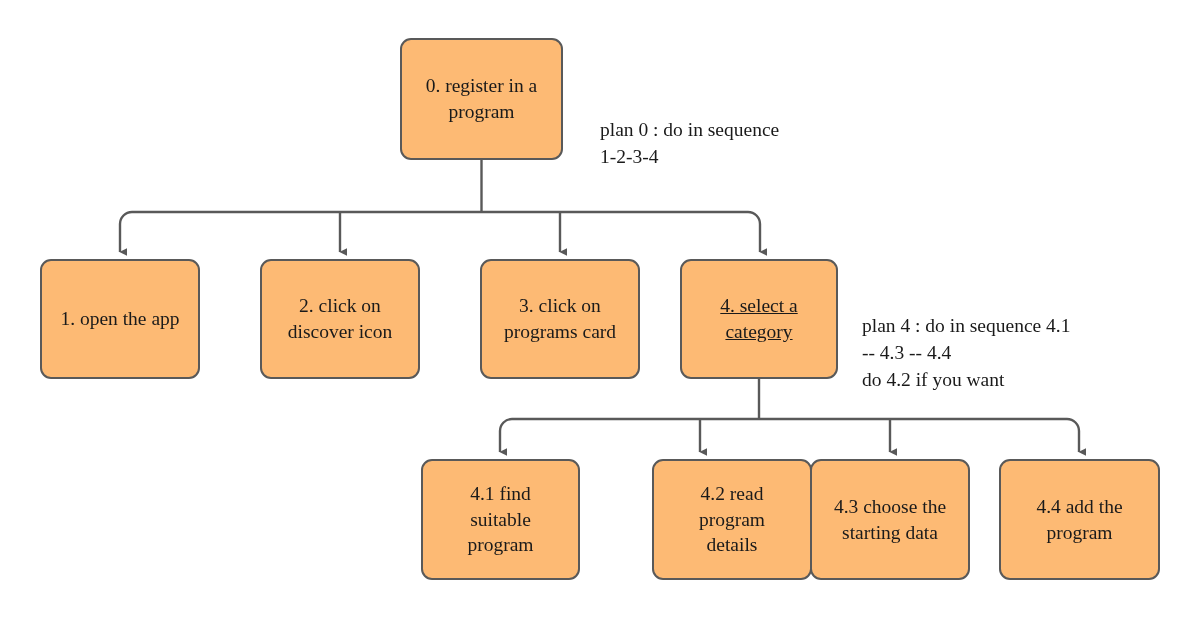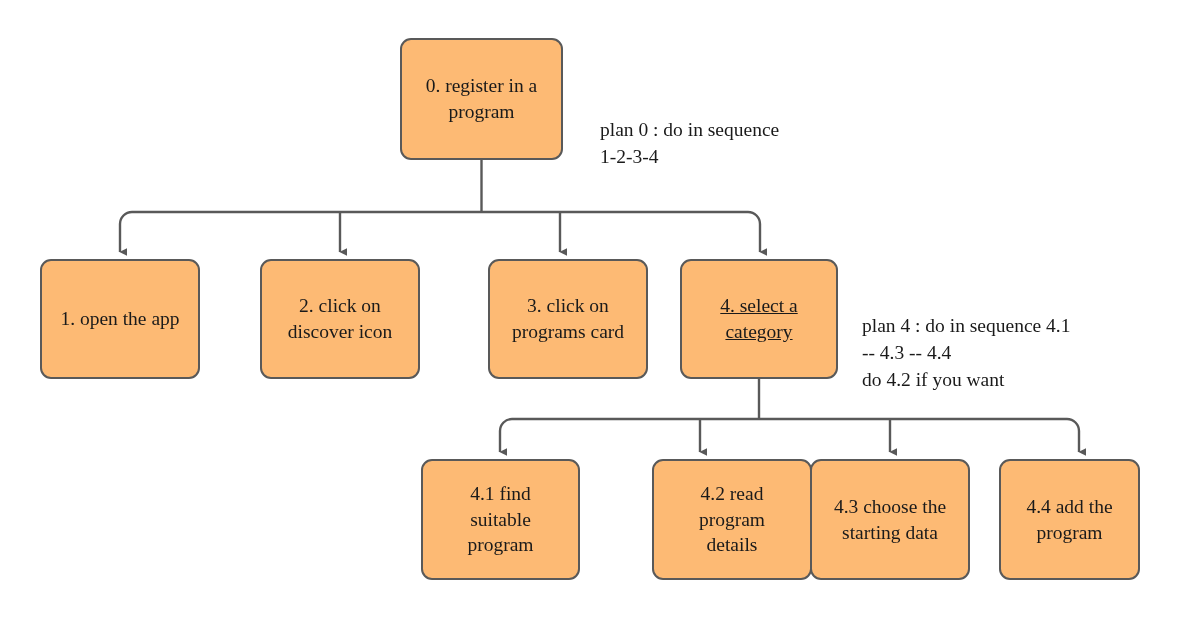--- a/index.html
+++ b/index.html
@@ -98,21 +98,21 @@
 
   <div class="node" style="left:40px; top:259px; width:160px; height:120px;">
     <span class="node-label">1. open the app</span>
   </div>
 
   <div class="node" style="left:260px; top:259px; width:160px; height:120px;">
     <span class="node-label">2. click on
 discover icon</span>
   </div>
 
-  <div class="node" style="left:480px; top:259px; width:160px; height:120px;margin-left:8px;">
+  <div class="node" style="left:480px; top:259px; width:160px; height:120px;">
     <span class="node-label">3. click on
 programs card</span>
   </div>
 
   <div class="node" style="left:680px; top:259px; width:158px; height:120px;text-decoration:underline;">
     <span class="node-label">4. select a
 category</span>
   </div>
 
   <div class="node" style="left:421px; top:459px; width:159px; height:121px;">
@@ -125,21 +125,21 @@
     <span class="node-label">4.2 read
 program
 details</span>
   </div>
 
   <div class="node" style="left:810px; top:459px; width:160px; height:121px;">
     <span class="node-label">4.3 choose the
 starting data</span>
   </div>
 
-  <div class="node" style="left:999px; top:459px; width:141px; height:121px;">
+  <div class="node" style="left:999px; top:459px; width:161px; height:121px;">
     <span class="node-label">4.4 add the
 program</span>
   </div>
 
   <div class="plan plan-0">plan 0 : do in sequence
 1-2-3-4</div>
 
   <div class="plan plan-4">plan 4 : do in sequence 4.1
 -- 4.3 -- 4.4
 do 4.2 if you want</div>

